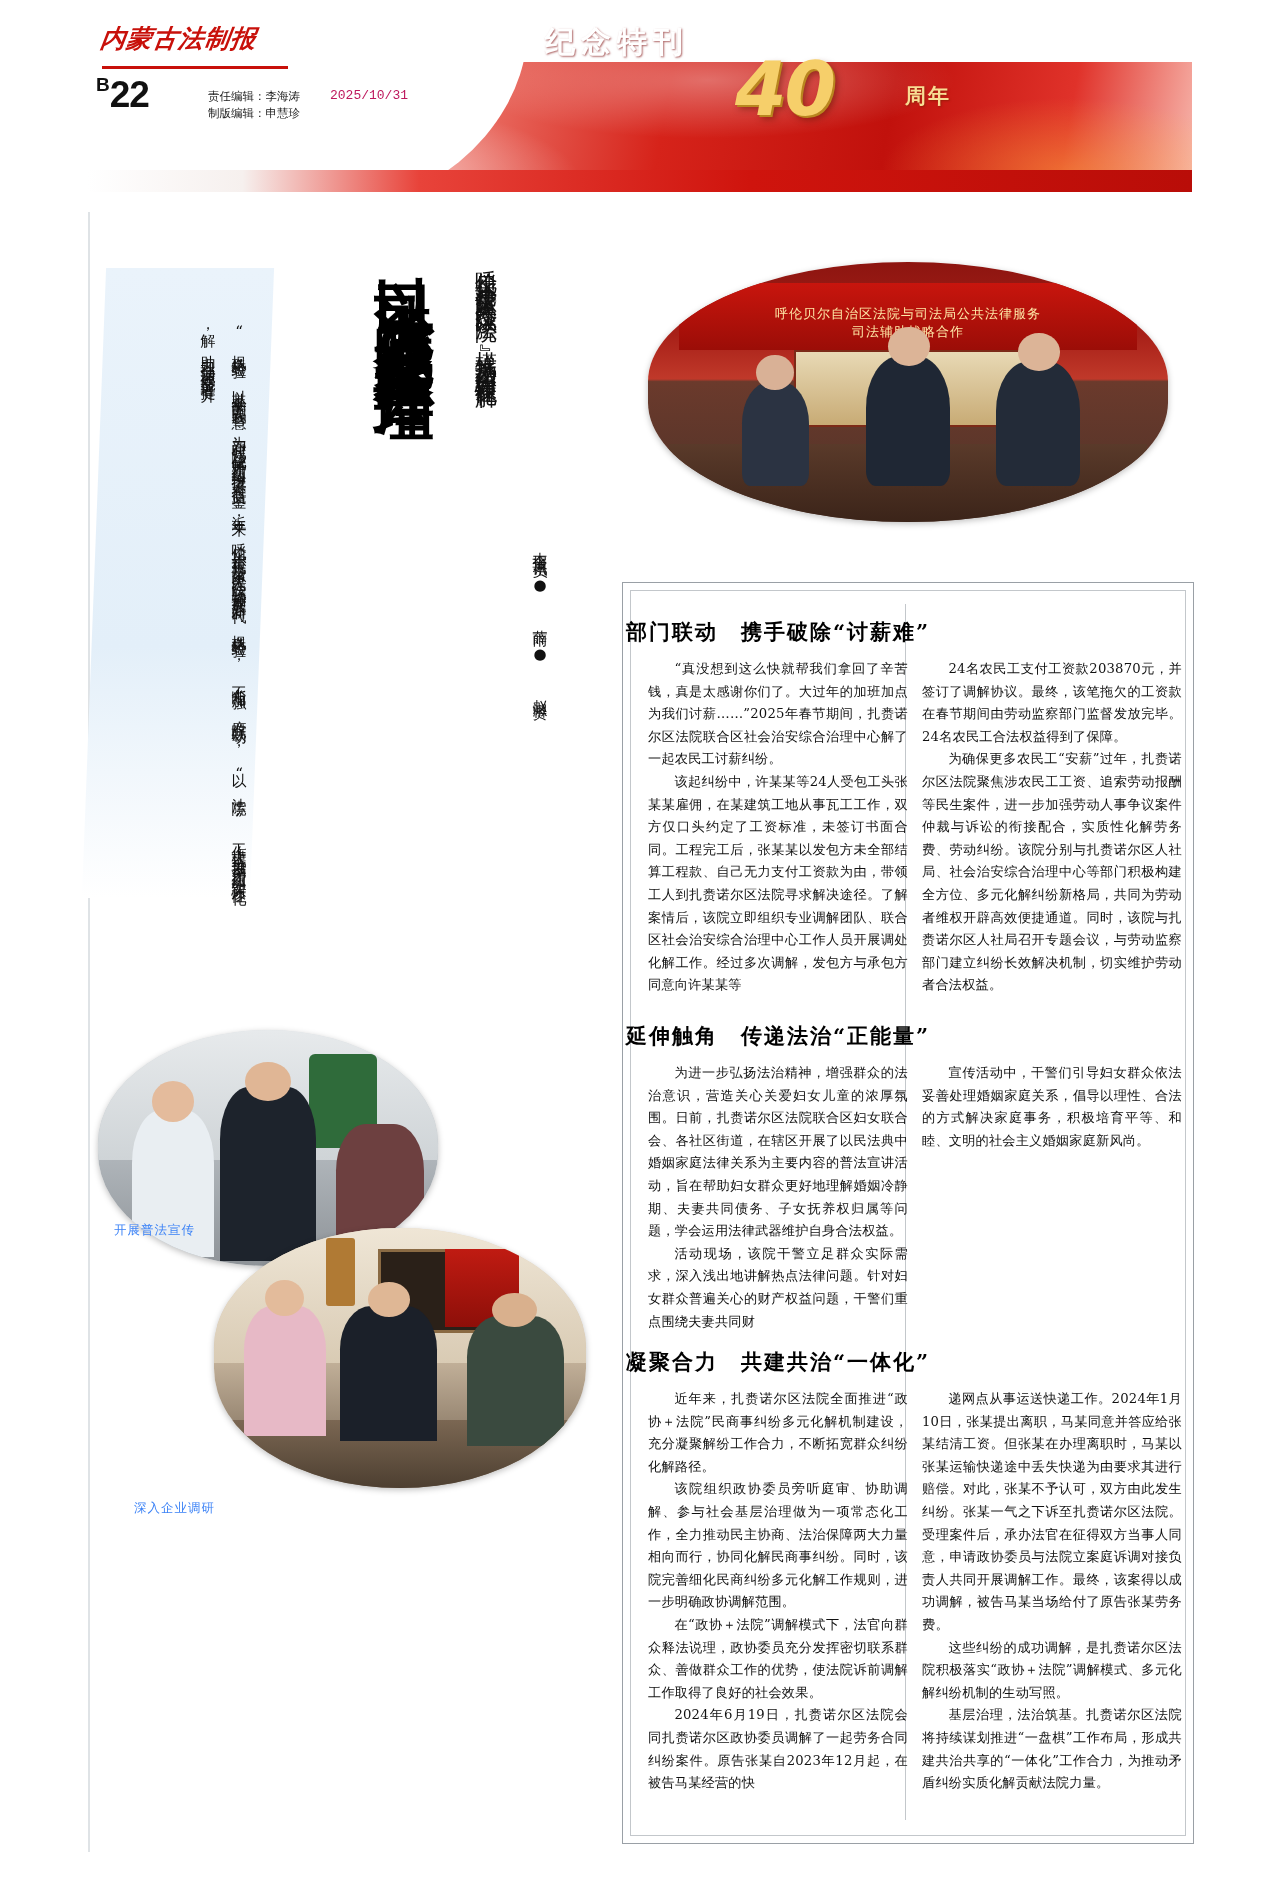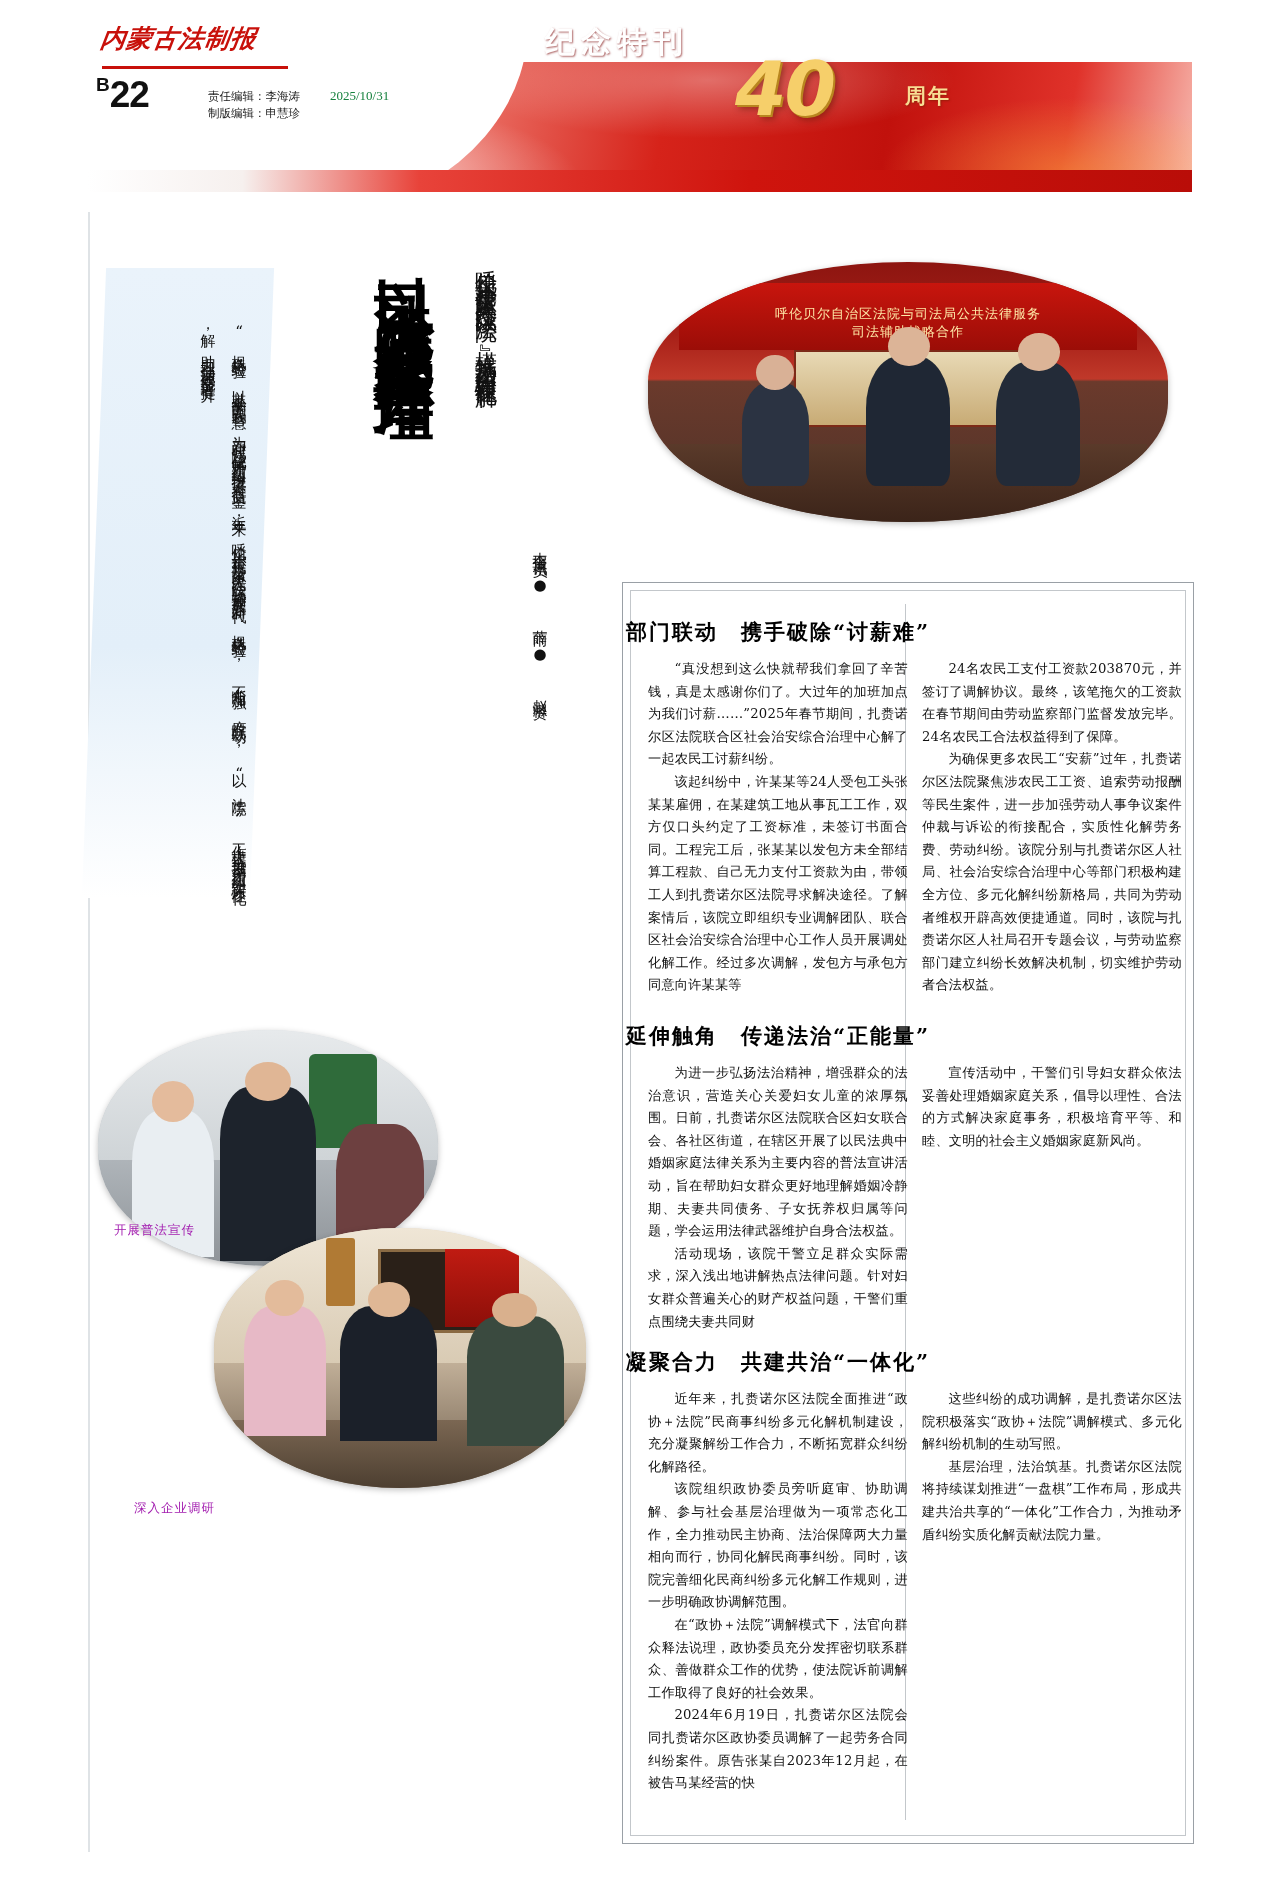--- a/index.html
+++ b/index.html
@@ -57,22 +57,22 @@
   }
   .pageno .b{font-size:19px;vertical-align:top;}
   .pageno .n{font-size:37px;letter-spacing:-1px;}
   .credits{
     position:absolute;left:208px;top:88px;
     font-size:11.5px;line-height:17px;color:#1a1a1a;
     font-family:"DejaVu Sans",sans-serif;
   }
   .issuedate{
     position:absolute;left:330px;top:88px;
-    font-size:13px;color:#15803d;
-    font-family:Liberation Serif, serif;
+    font-size:13px;color:#be185d;
+    font-family:Liberation Mono, monospace;
   }
   .mh-title{
     position:absolute;left:545px;top:22px;
     font-size:30px;font-weight:bold;color:#ffffff;letter-spacing:6px;
     text-shadow:1px 1px 2px rgba(120,0,0,.6);
   }
   .mh-40{
     position:absolute;left:735px;top:46px;
     font-size:74px;font-weight:bold;font-style:italic;
     color:#f6cf6a;
@@ -194,21 +194,21 @@
   .pb-lamp{position:absolute;left:30%;top:4%;width:8%;height:26%;background:#b07a34;border-radius:3px;}
   .pb-table{position:absolute;left:0;top:74%;width:100%;height:26%;background:linear-gradient(180deg,#7b6753,#4d3f31);}
   .pb-p1{position:absolute;left:8%;top:30%;width:22%;height:50%;background:#e7b9c6;border-radius:34% 34% 0 0;}
   .pb-p1:after{content:"";position:absolute;left:26%;top:-20%;width:48%;height:28%;background:#e3bb9b;border-radius:50%;}
   .pb-p2{position:absolute;left:34%;top:30%;width:26%;height:52%;background:#1b2029;border-radius:32% 32% 0 0;}
   .pb-p2:after{content:"";position:absolute;left:28%;top:-18%;width:44%;height:26%;background:#dfb795;border-radius:50%;}
   .pb-p3{position:absolute;left:68%;top:34%;width:26%;height:50%;background:#3a4a3f;border-radius:32% 32% 0 0;}
   .pb-p3:after{content:"";position:absolute;left:26%;top:-18%;width:46%;height:26%;background:#d9b08d;border-radius:50%;}
 
   .caption{
-    position:absolute;font-size:12.5px;color:#a21caf;letter-spacing:1px;
+    position:absolute;font-size:12.5px;color:#3b82f6;letter-spacing:1px;
   }
   .cap-mid{left:114px;top:1222px;}
   .cap-bot{left:134px;top:1500px;}
 
   
   .panel{
     position:absolute;left:622px;top:582px;width:570px;height:1260px;
     border:1px solid #9aa0a6;
     background:#fff;
   }
@@ -342,17 +342,18 @@
   </div>
 
   <div class="sechead sec3">凝聚合力　共建共治“一体化”</div>
   <div class="col c3a">
     <p>近年来，扎赉诺尔区法院全面推进“政协＋法院”民商事纠纷多元化解机制建设，充分凝聚解纷工作合力，不断拓宽群众纠纷化解路径。</p>
     <p>该院组织政协委员旁听庭审、协助调解、参与社会基层治理做为一项常态化工作，全力推动民主协商、法治保障两大力量相向而行，协同化解民商事纠纷。同时，该院完善细化民商纠纷多元化解工作规则，进一步明确政协调解范围。</p>
     <p>在“政协＋法院”调解模式下，法官向群众释法说理，政协委员充分发挥密切联系群众、善做群众工作的优势，使法院诉前调解工作取得了良好的社会效果。</p>
     <p>2024年6月19日，扎赉诺尔区法院会同扎赉诺尔区政协委员调解了一起劳务合同纠纷案件。原告张某自2023年12月起，在被告马某经营的快</p>
   </div>
   <div class="col c3b">
+    <p>递网点从事运送快递工作。2024年1月10日，张某提出离职，马某同意并答应给张某结清工资。但张某在办理离职时，马某以张某运输快递途中丢失快递为由要求其进行赔偿。对此，张某不予认可，双方由此发生纠纷。张某一气之下诉至扎赉诺尔区法院。受理案件后，承办法官在征得双方当事人同意，申请政协委员与法院立案庭诉调对接负责人共同开展调解工作。最终，该案得以成功调解，被告马某当场给付了原告张某劳务费。</p>
     <p>这些纠纷的成功调解，是扎赉诺尔区法院积极落实“政协＋法院”调解模式、多元化解纠纷机制的生动写照。</p>
     <p>基层治理，法治筑基。扎赉诺尔区法院将持续谋划推进“一盘棋”工作布局，形成共建共治共享的“一体化”工作合力，为推动矛盾纠纷实质化解贡献法院力量。</p>
   </div>
 
 </div>
 
 </body></html>

